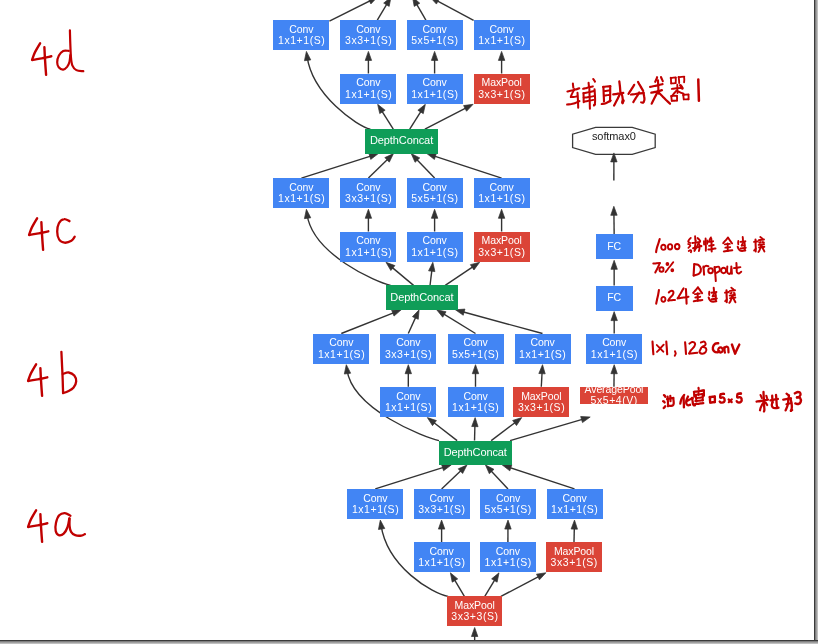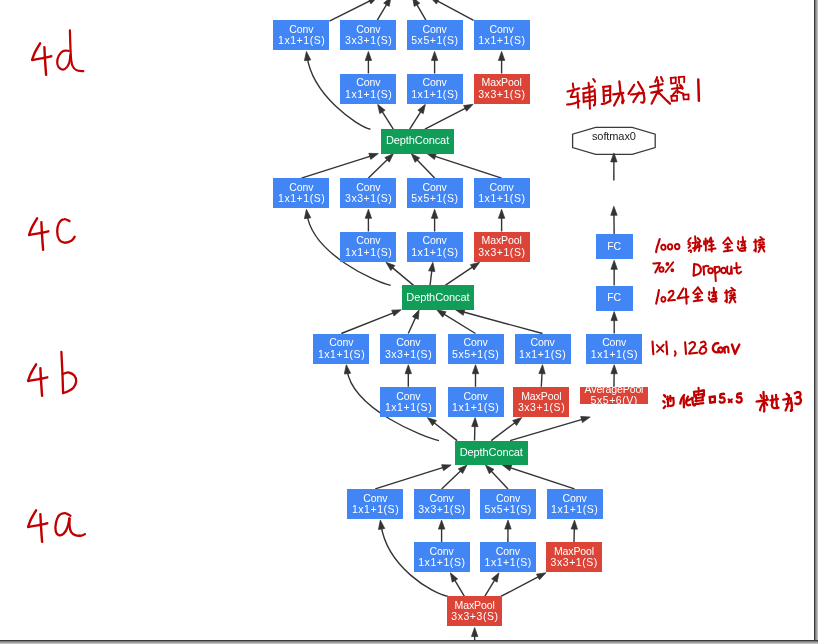--- a/index.html
+++ b/index.html
@@ -9,21 +9,21 @@
   #page{position:relative;width:818px;height:644px;background:#fff;overflow:hidden;}
   #edges{position:absolute;left:0;top:0;width:818px;height:644px;}
   #ink{position:absolute;left:0;top:0;width:818px;height:644px;pointer-events:none;}
   .node{position:absolute;box-sizing:border-box;display:flex;flex-direction:column;
         align-items:center;justify-content:center;color:#ffffff;line-height:1.08;
         font-size:10.5px;letter-spacing:-0.1px;white-space:nowrap;}
   .node .l1,.node .l2{display:block;}
   .node .l2{letter-spacing:0.55px;text-indent:0.55px;}
   .k-conv{background:#4285F4;}
   .k-pool{background:#DB4437;}
-  .k-concat{background:#0F9D58;font-size:11px;margin-left:16px;}
+  .k-concat{background:#0F9D58;font-size:11px;}
   .k-softact{background:#F4B400;font-size:11px;}
   .k-oct{color:#222222;font-size:11px;background:transparent;}
   #frame-right{position:absolute;top:0;right:0;width:4px;height:644px;
       background:linear-gradient(to right,#3a3a3a 0,#3a3a3a 1.2px,#7c7c7c 1.4px,#cfcfcf 4px);}
   #frame-bottom{position:absolute;left:0;bottom:0;width:818px;height:4px;
       background:linear-gradient(to bottom,#3a3a3a 0,#3a3a3a 1.2px,#7c7c7c 1.4px,#cfcfcf 4px);}
 </style>
 </head>
 <body>
 
@@ -503,21 +503,21 @@
     <div class="node k-conv" style="left: 447.5px; top: 386.8px; width: 56px; height: 30.2px;">
       <span class="l1">Conv</span>
       <span class="l2">1x1+1(S)</span>
     </div>
     <div class="node k-pool" style="left: 513.3px; top: 386.8px; width: 56px; height: 30.2px;">
       <span class="l1">MaxPool</span>
       <span class="l2">3x3+1(S)</span>
     </div>
     <div class="node k-pool" style="left: 580.2px; top: 386.8px; width: 67.5px; height: 17px;">
       <span class="l1">AveragePool</span>
-      <span class="l2">5x5+6(V)</span>
+      <span class="l2">5x5+4(V)</span>
     </div>
     <div class="node k-concat" style="left: 439px; top: 440.6px; width: 72.5px; height: 24.4px;">
       <span class="l1">DepthConcat</span>
     </div>
     <div class="node k-conv" style="left: 347.3px; top: 488.9px; width: 56px; height: 30.2px;">
       <span class="l1">Conv</span>
       <span class="l2">1x1+1(S)</span>
     </div>
     <div class="node k-conv" style="left: 413.6px; top: 488.9px; width: 56px; height: 30.2px;">
       <span class="l1">Conv</span>

